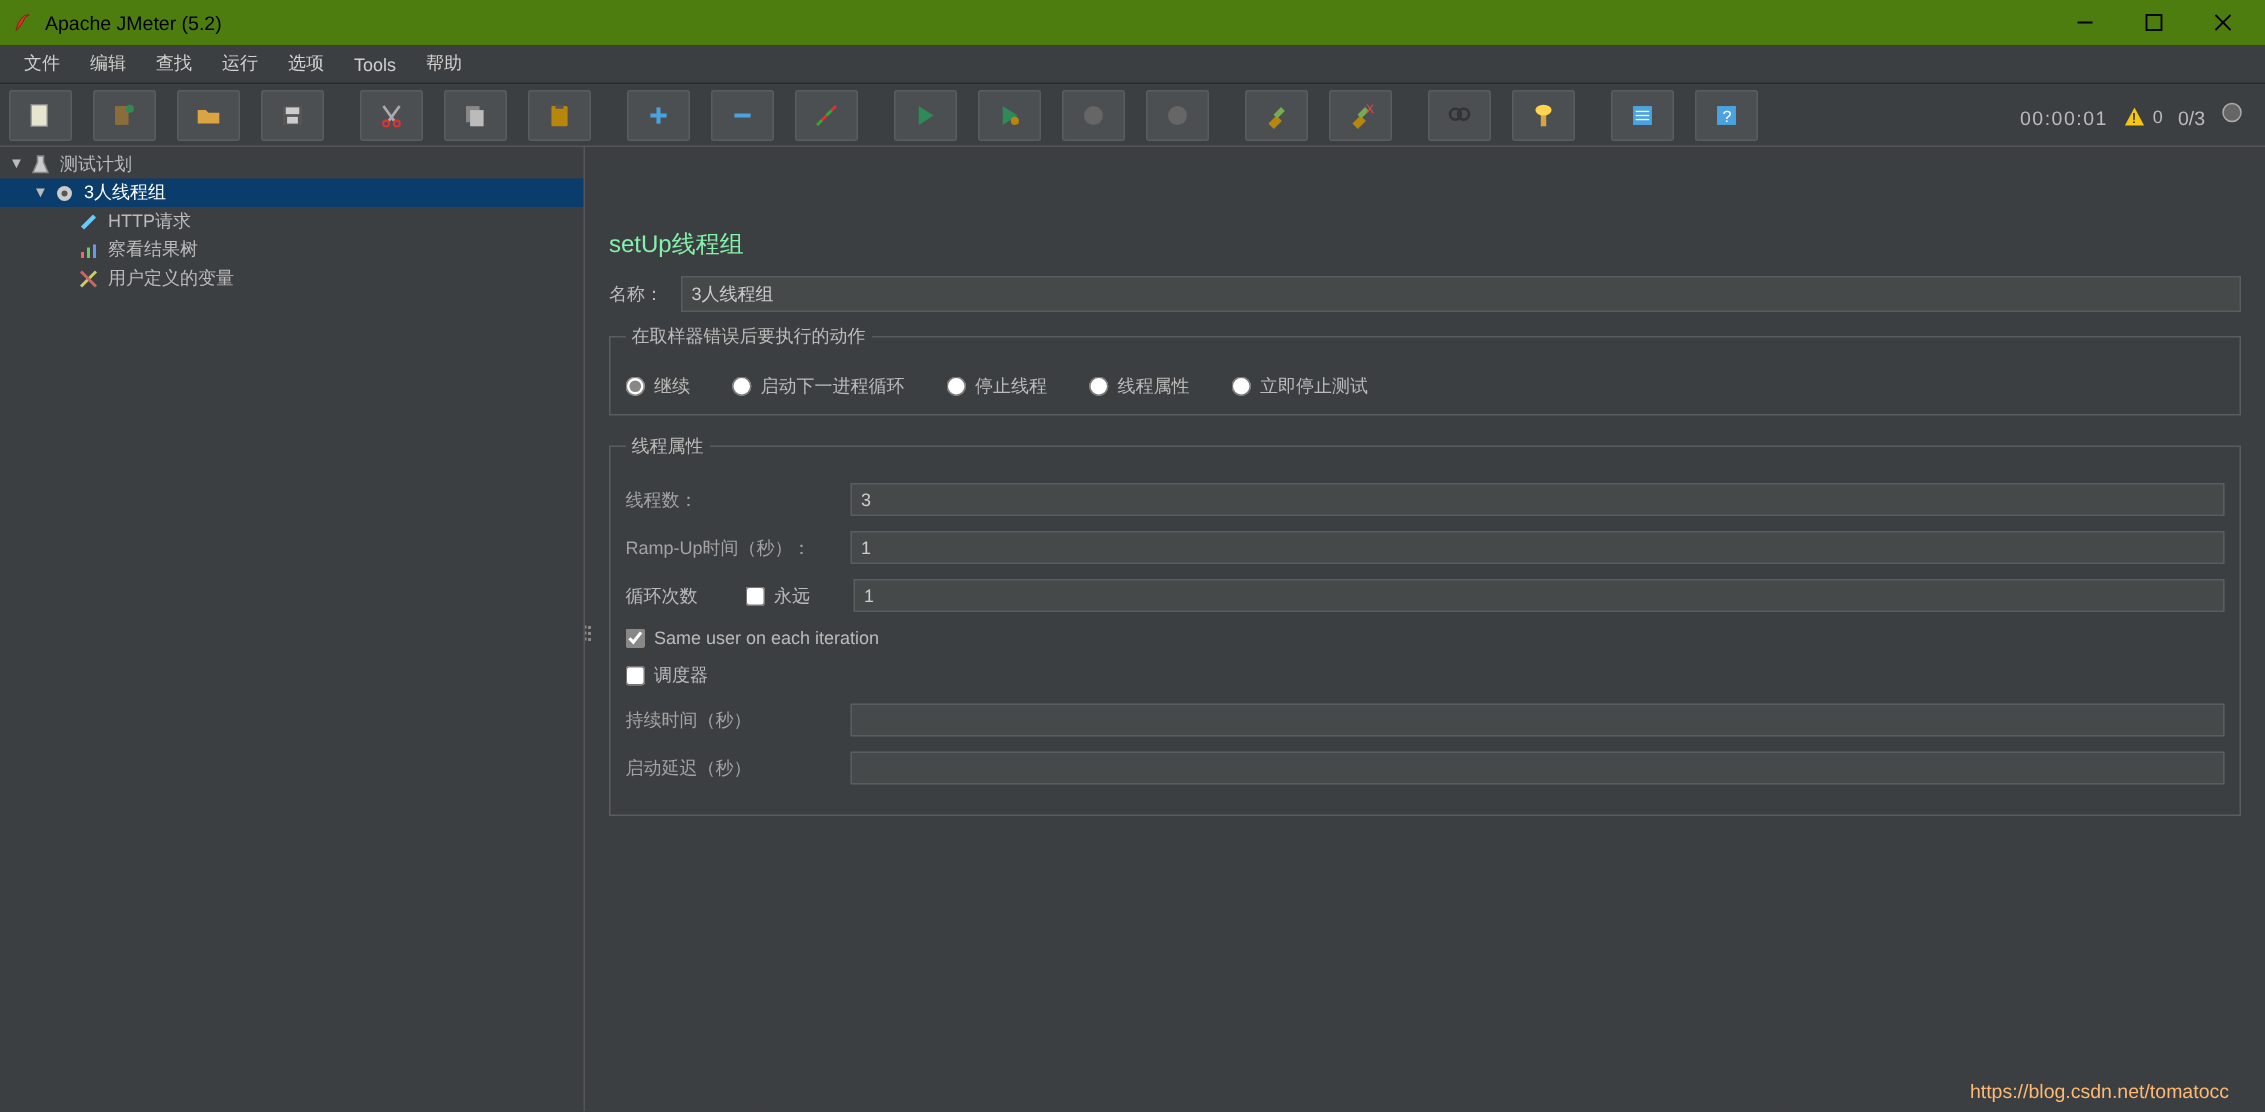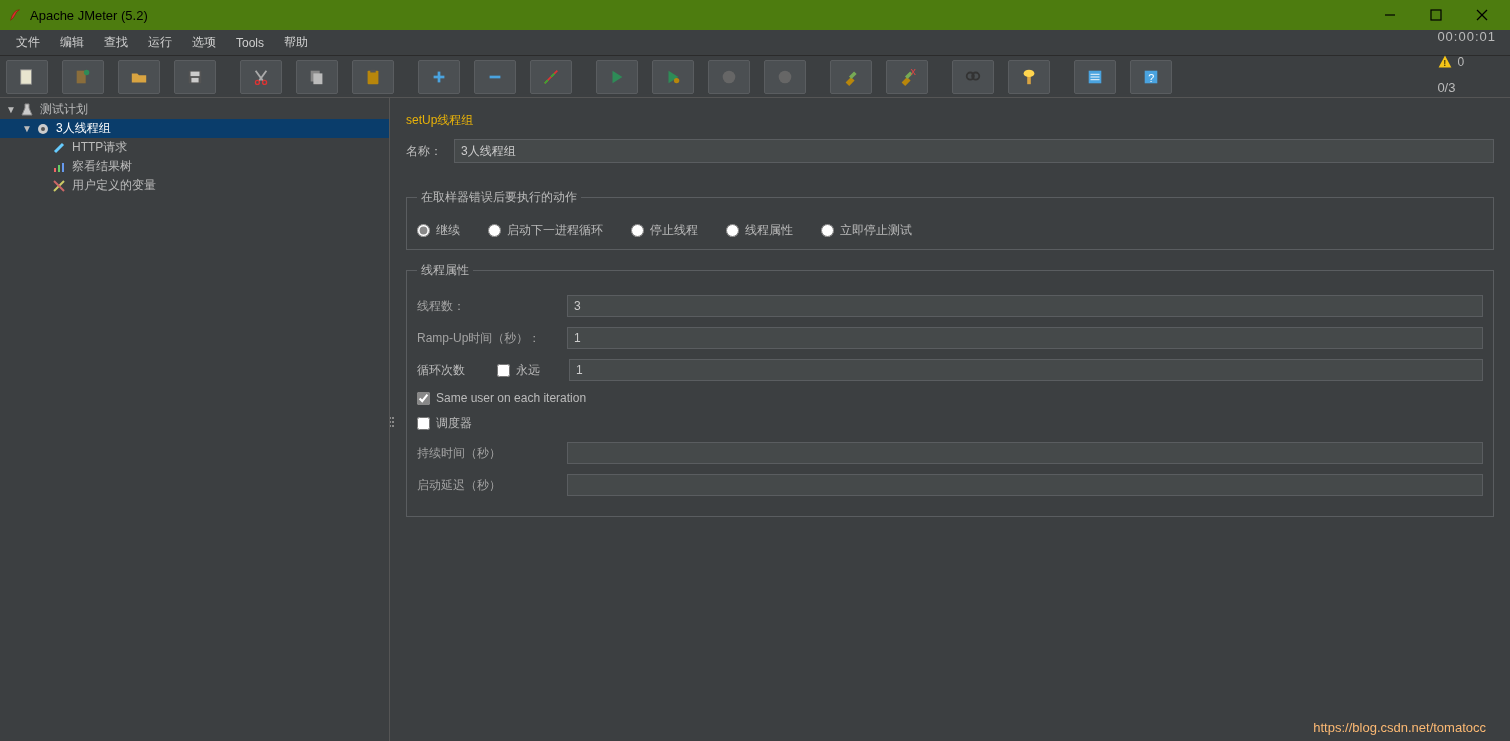--- a/index.html
+++ b/index.html
@@ -14,21 +14,21 @@
   .feather { width: 14px; height: 14px; }
 
   
   .menubar { height: 26px; background: #3c3f41; border-bottom: 1px solid #2b2b2b; display: flex; align-items: center; padding: 0 6px; }
   .menuitem { color: #d0d0d0; padding: 2px 10px; cursor: default; }
 
   
   .toolbar { height: 42px; background: #3c3f41; border-bottom: 1px solid #555; display: flex; align-items: center; padding: 0 6px; gap: 4px; }
   .tbsep { width: 6px; }
   .tbtn { width: 42px; height: 34px; background: #4b4f52; border: 1px solid #5a5d60; border-radius: 2px; display:flex; align-items:center; justify-content:center; cursor: default; position: relative;}
-  .tbar-right { margin-left: auto; display: flex; align-items: flex-start; gap: 10px; padding-right: 8px; flex-direction: column;}
+  .tbar-right { margin-left: auto; display: flex; align-items: flex-end; gap: 10px; padding-right: 8px;}
   .timer { color: #bbb; font-size: 13px; letter-spacing: 1px; }
   .warn-tri { display:flex; align-items:center; gap:4px;}
   .fraction { color: #bbb; font-size: 13px; }
   svg.ico { width: 18px; height: 18px; }
 
   
   .split { flex: 1; display: flex; min-height: 0; }
   .tree-pane { width: 390px; background: #3c3f41; border-right: 1px solid #555; overflow:auto;}
   .content-pane { flex: 1; background: #3c3f41; padding: 8px 16px; overflow:auto; position: relative;}
   .gutter { position:absolute; left:-4px; top:48%; width:8px; height:30px; display:flex; flex-direction:column; justify-content:center; gap:2px; pointer-events:none;}
@@ -38,22 +38,22 @@
   .tree { padding-top: 2px; }
   .trow { display: flex; align-items: center; height: 19px; padding-left: 6px; gap: 4px; white-space: nowrap;}
   .trow.sel { background: #0a3d6b; color: #fff; }
   .toggle { width: 10px; color:#bbb; font-size: 10px; text-align:center;}
   .indent1 { padding-left: 22px; }
   .indent2 { padding-left: 38px; }
   .tree-icon { width:14px; height:14px; display:inline-flex; align-items:center; justify-content:center;}
   .tree-label { padding-left: 2px; }
 
   
-  .panel-title { font-size: 12px; color: #eab308; padding: 6px 0 10px 0; }
-  .row { display:flex; align-items:center; margin-bottom: 26px; gap: 8px;}
+  .panel-title { font-size: 16px; color: #86efac; padding: 6px 0 10px 0; margin-top: 41px; }
+  .row { display:flex; align-items:center; margin-bottom: 8px; gap: 8px;}
   .lbl { width: 40px; color: #bbb; }
   .txt { flex:1; height: 24px; background:#45494a; border:1px solid #5a5d60; color:#ccc; padding: 2px 6px; }
   fieldset { border: 1px solid #5a5d60; padding: 16px 10px 10px 10px; margin-bottom: 12px; }
   legend { color: #bbb; padding: 0 4px; }
   .radios { display:flex; align-items:center; gap: 28px; }
   .radio { display:flex; align-items:center; gap:6px; }
   .radio input { accent-color:#888; width:13px; height:13px;}
   .props .prow { display:flex; align-items:center; margin-bottom: 10px; gap: 10px;}
   .plbl { width: 140px; color:#a3a3a3; }
   .pinput { flex:1; height: 22px; background:#45494a; border:1px solid #5a5d60; color:#ccc; padding:1px 6px;}

